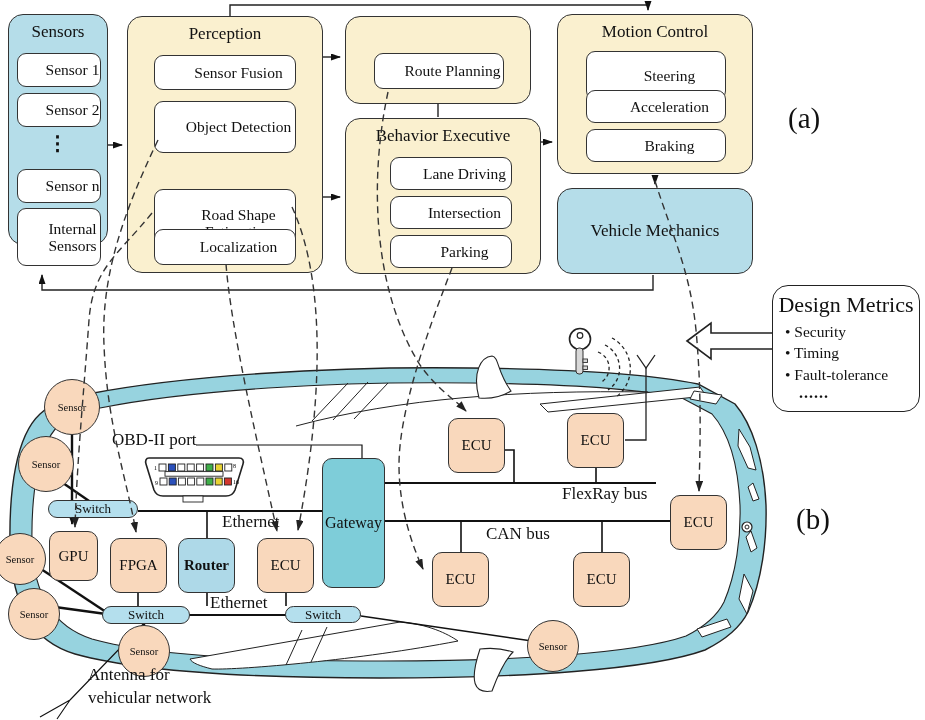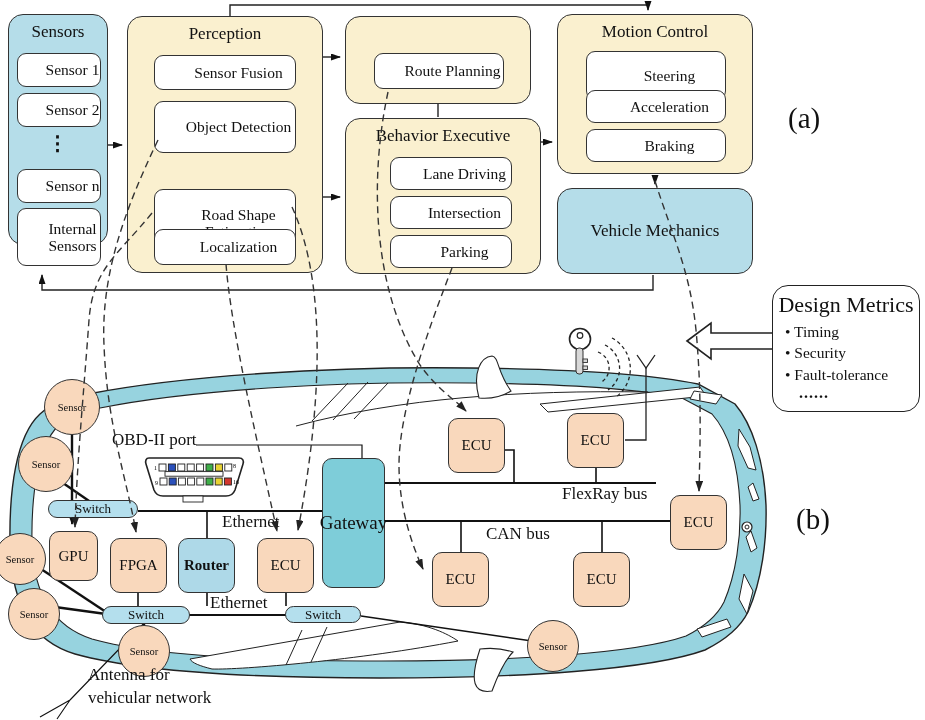--- a/index.html
+++ b/index.html
@@ -194,38 +194,38 @@
     <div class="wbox" style="left:28px;top:114px;width:140px;height:33px;">Braking</div>
   </div>
 
   <div class="grp blue vm" style="left:557px;top:188px;width:196px;height:86px;">Vehicle Mechanics</div>
 
   <div class="biglbl" style="left:788px;top:102px;">(a)</div>
 
   <div id="design-metrics">
     <div class="dm-title">Design Metrics</div>
     <ul>
+      <li>Security</li>
       <li>Timing</li>
-      <li>Security</li>
       <li>Fault-tolerance</li>
     </ul>
     <div class="dm-more">......</div>
   </div>
 
   <div class="lbl" style="left:112px;top:430px;">OBD-II port</div>
 
   <div class="pill" style="left:48px;top:500px;width:90px;height:18px;">Switch</div>
   <div class="pill" style="left:102px;top:606px;width:88px;height:18px;">Switch</div>
   <div class="pill" style="left:285px;top:606px;width:76px;height:17px;">Switch</div>
 
   <div class="node" style="left:49px;top:531px;width:49px;height:50px;">GPU</div>
   <div class="node" style="left:110px;top:538px;width:57px;height:55px;">FPGA</div>
   <div class="node bluenode" style="left:178px;top:538px;width:57px;height:55px;font-weight:bold;">Router</div>
   <div class="node" style="left:257px;top:538px;width:57px;height:55px;">ECU</div>
-  <div class="node tealnode" style="left:322px;top:458px;width:63px;height:130px;font-size:19px;">Gateway</div>
+  <div class="node tealnode" style="left:322px;top:458px;width:63px;height:130px;font-size:16px;">Gateway</div>
 
   <div class="node" style="left:448px;top:418px;width:57px;height:55px;">ECU</div>
   <div class="node" style="left:567px;top:413px;width:57px;height:55px;">ECU</div>
   <div class="node" style="left:670px;top:495px;width:57px;height:55px;">ECU</div>
   <div class="node" style="left:432px;top:552px;width:57px;height:55px;">ECU</div>
   <div class="node" style="left:573px;top:552px;width:57px;height:55px;">ECU</div>
 
   <div class="lbl" style="left:222px;top:512px;">Ethernet</div>
   <div class="lbl" style="left:210px;top:593px;">Ethernet</div>
   <div class="lbl" style="left:562px;top:484px;">FlexRay bus</div>

